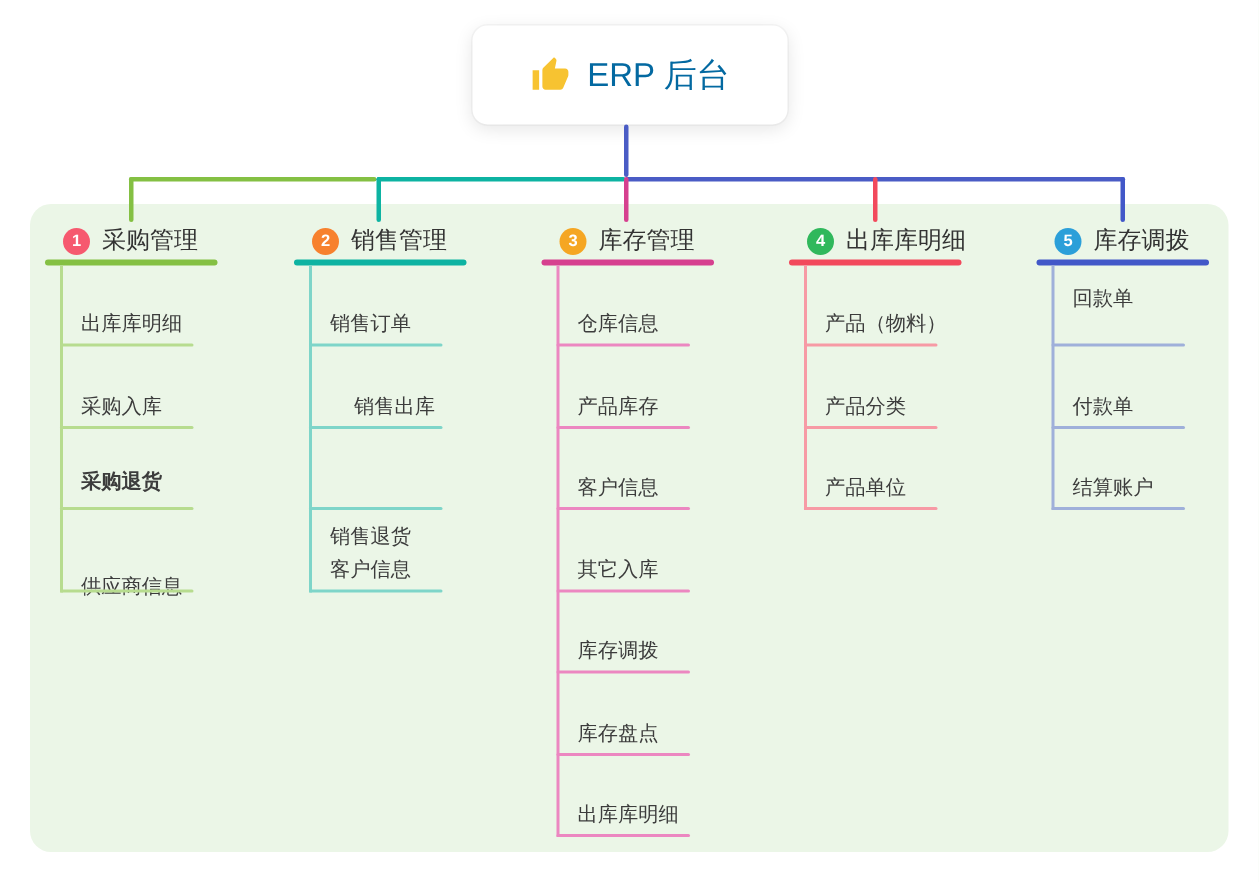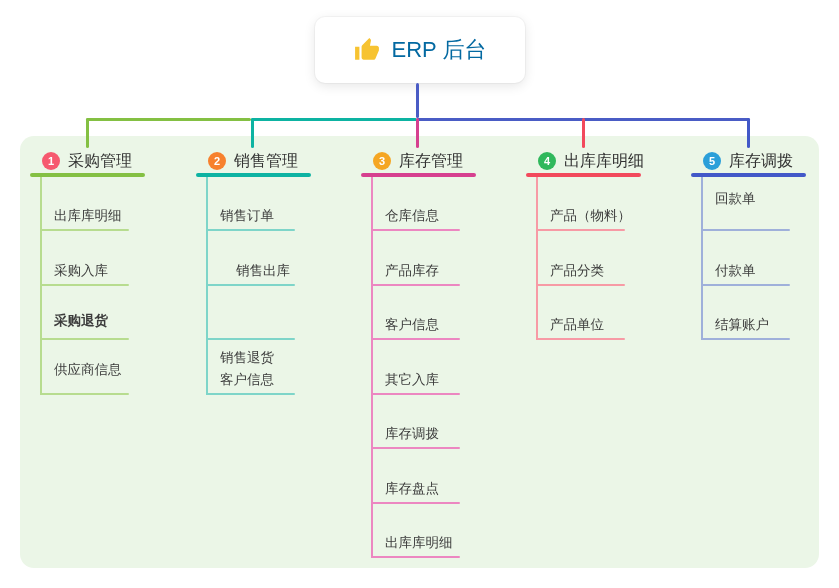--- a/index.html
+++ b/index.html
@@ -70,21 +70,21 @@
         <div class="badge" style="background: rgb(246, 89, 111);">1</div>
         <div class="branch-label">采购管理</div>
         <div class="head-uline" style="background: rgb(132, 192, 67);"></div>
         <div class="vline" style="top: 177px; height: 218px; background: rgb(183, 220, 143);"></div>
         <div class="item-label" style="top: 207px;">出库库明细</div>
         <div class="item-uline" style="top: 229px; background: rgb(183, 220, 143);"></div>
         <div class="item-label" style="top: 262px;">采购入库</div>
         <div class="item-uline" style="top: 284px; background: rgb(183, 220, 143);"></div>
         <div class="item-label" style="top: 312px; font-weight: bold;">采购退货</div>
         <div class="item-uline" style="top: 338px; background: rgb(183, 220, 143);"></div>
-        <div class="item-label" style="top: 361px;">供应商信息</div>
+        <div class="item-label" style="top: 382px;">供应商信息</div>
         <div class="item-uline" style="top: 393px; background: rgb(183, 220, 143);"></div>
       </div>
       <div class="branch" style="left: 196px;">
         <div class="badge" style="background: rgb(247, 129, 46);">2</div>
         <div class="branch-label">销售管理</div>
         <div class="head-uline" style="background: rgb(13, 179, 162);"></div>
         <div class="vline" style="top: 177px; height: 218px; background: rgb(126, 213, 201);"></div>
         <div class="item-label" style="top: 207px;">销售订单</div>
         <div class="item-uline" style="top: 229px; background: rgb(126, 213, 201);"></div>
         <div class="item-label" style="top: 262px; margin-left: 16px;">销售出库</div>

